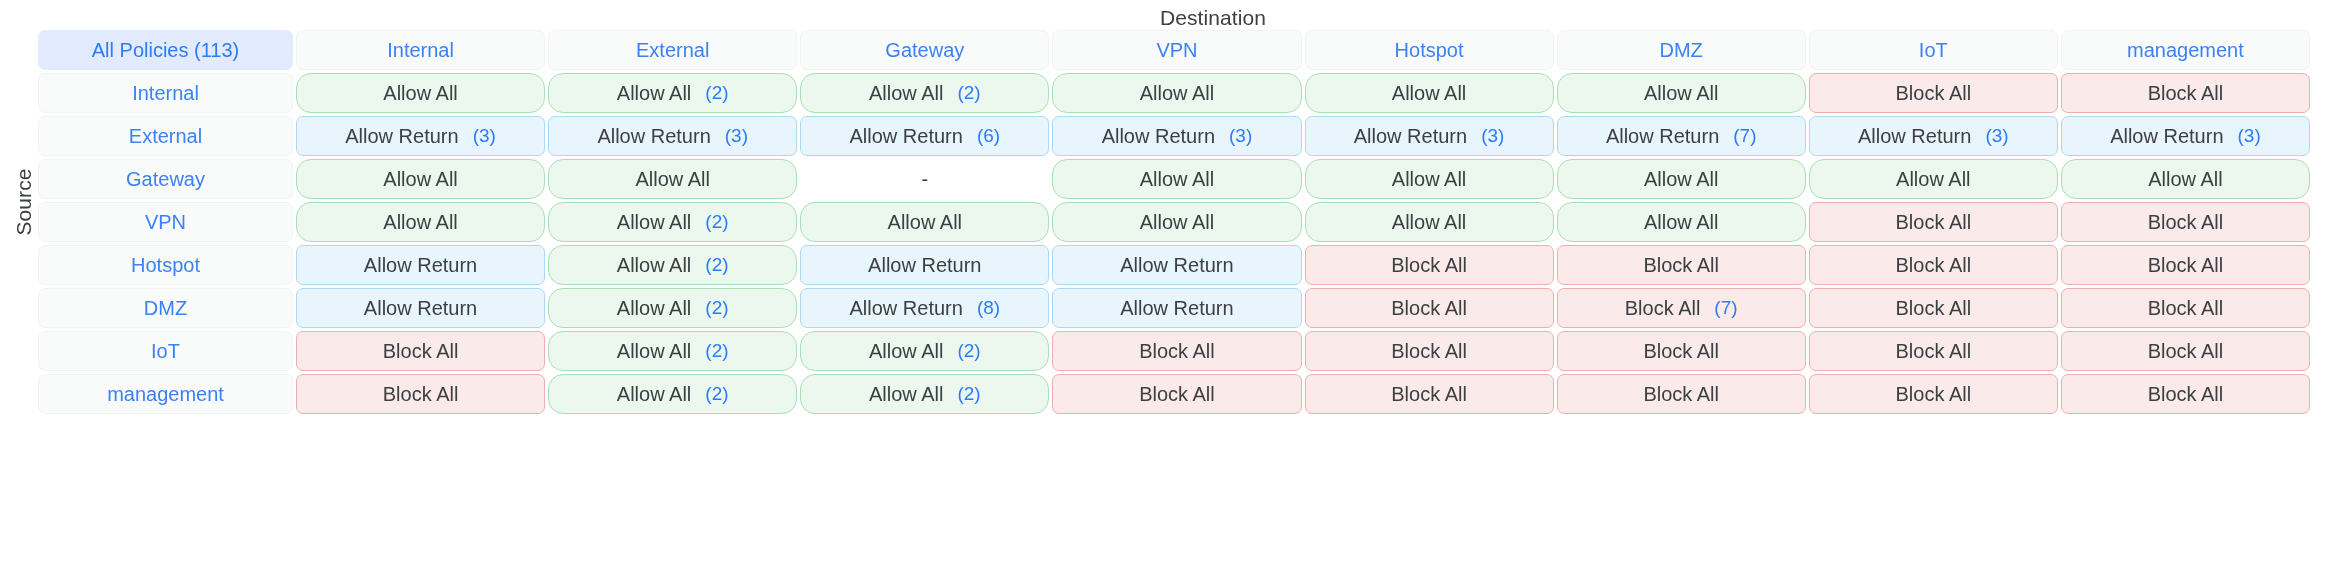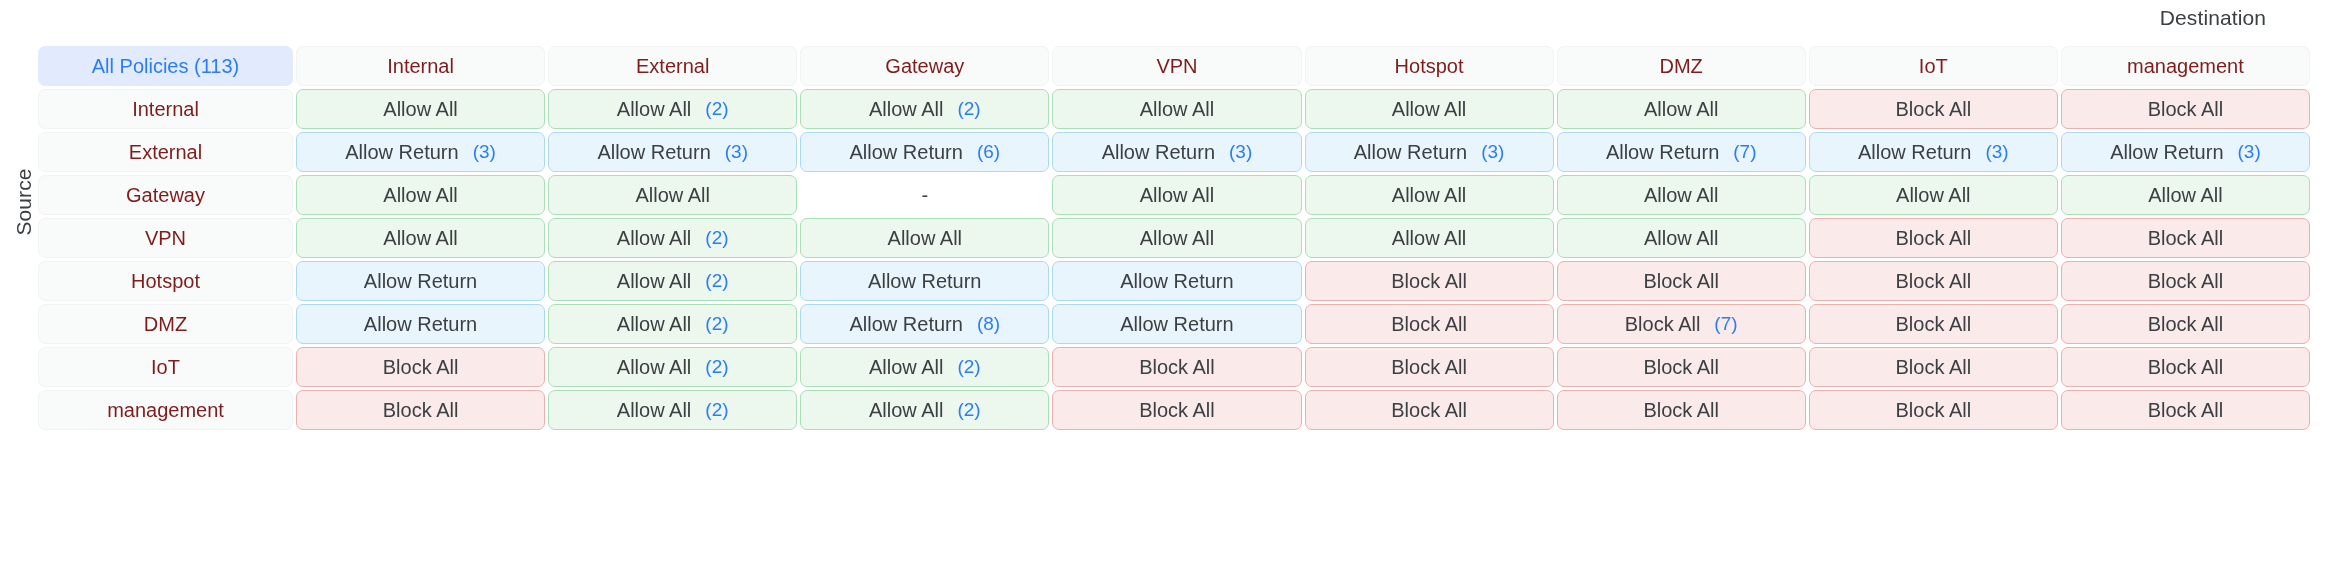--- a/index.html
+++ b/index.html
@@ -16,21 +16,21 @@
     background: #ffffff;
     overflow: hidden;
   }
 
   
   .dest-caption {
     position: absolute;
     top: 6px;
     left: 0;
     width: 2266px;
-    text-align: right;
+    text-align: center;
     font-size: 21px;
     color: #3c4043;
     letter-spacing: .1px;
     padding-left: 160px;
   }
 
   
   .src-caption {
     position: absolute;
     left: 2px;
@@ -41,21 +41,21 @@
     color: #3c4043;
     transform: rotate(-90deg);
     transform-origin: center center;
     margin-left: -48px;
     letter-spacing: .1px;
   }
 
   
   .matrix {
     position: absolute;
-    top: 46px;
+    top: 30px;
     left: 38px;
     width: 2272px;
     display: grid;
     grid-template-columns: 255px repeat(8, 1fr);
     grid-auto-rows: 40px;
     row-gap: 3px;
     column-gap: 3px;
   }
 
   .cell {
@@ -73,28 +73,29 @@
   
   .corner {
     background: #e2ebfd;
     color: #2b7cf7;
     border-color: #e2ebfd;
   }
 
   
   .hdr {
     background: #f9fafa;
-    color: #7f1d1d;
+    color: #3b82f6;
     border-color: #f2f3f4;
   }
 
   
   .v-allow-all {
     background: #ecf8ee;
     border-color: #a9dfb6;
+    border-radius: 15px;
   }
   .v-allow-return {
     background: #e9f5fd;
     border-color: #acd9f2;
     align-items: center;
   }
   .v-block-all {
     background: #fbeaea;
     border-color: #eeafaf;
     text-align: right;

